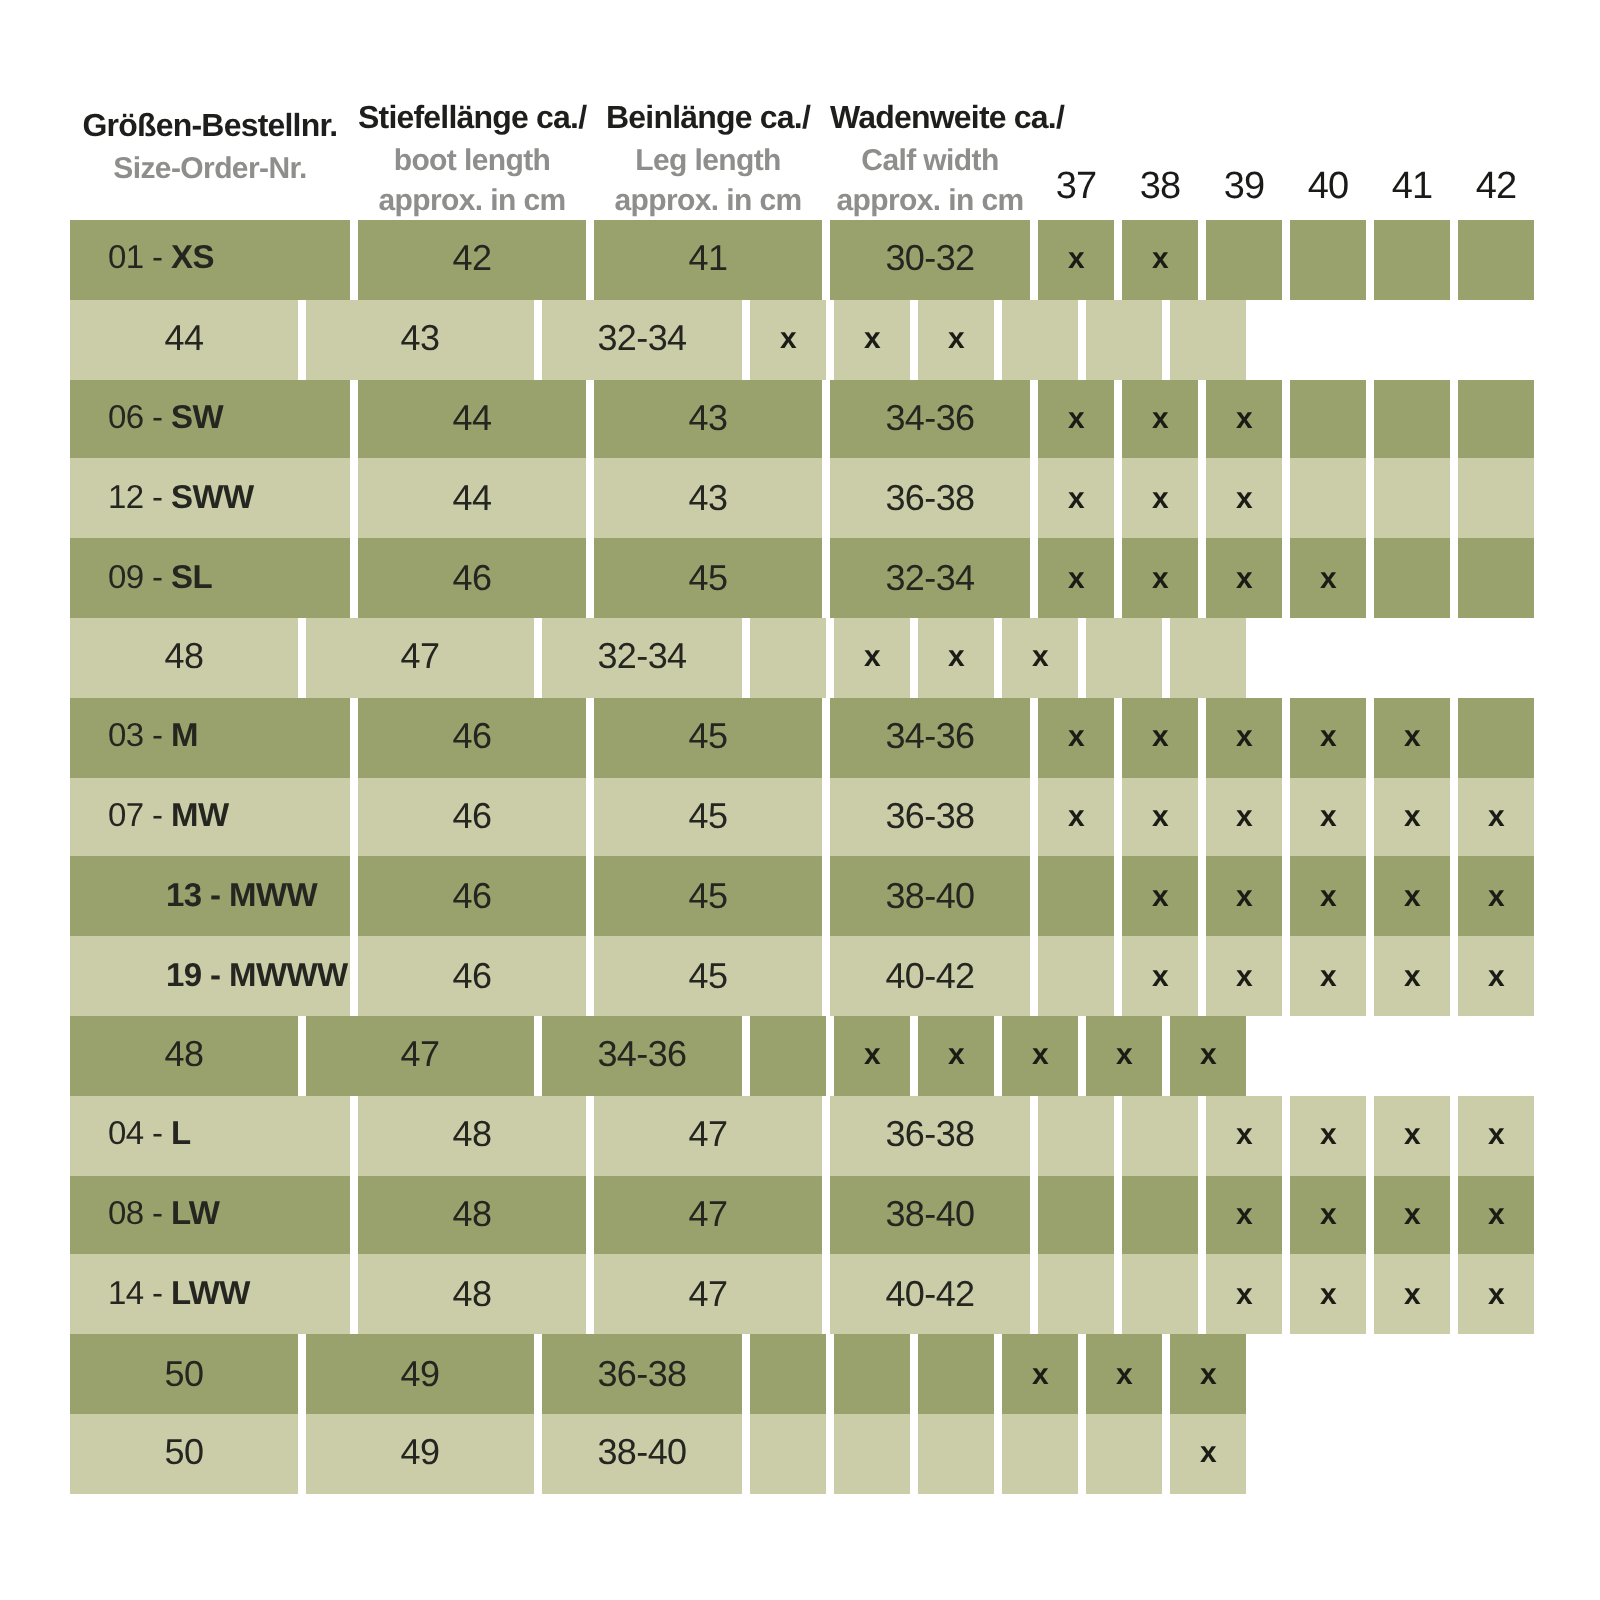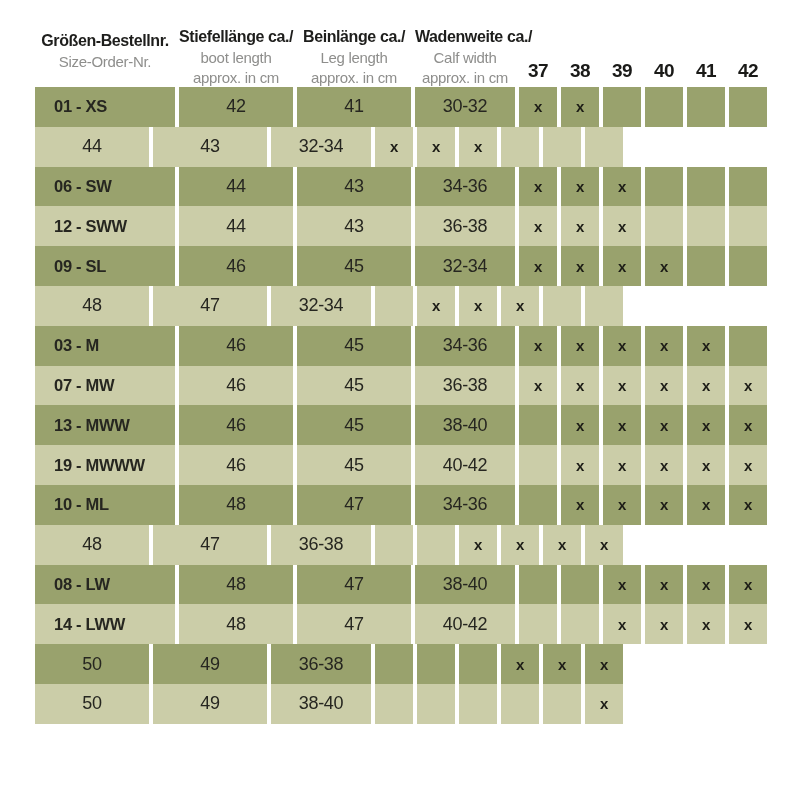--- a/index.html
+++ b/index.html
@@ -7,21 +7,21 @@
     padding: 0;
     background: #ffffff;
     width: 800px;
     height: 800px;
     font-family: "Liberation Sans", sans-serif;
     overflow: hidden;
   }
   .wrap {
     position: absolute;
     left: 35px;
-    top: 14px;
+    top: 37px;
     width: 732px;
   }
   
   .hdr {
     display: flex;
     column-gap: 4px;
     align-items: flex-end;
     height: 73px;
   }
   .col-order  { width: 140px; }
@@ -34,29 +34,29 @@
     font-size: 16px;
     font-weight: 600;
     color: #1e1e1c;
     letter-spacing: -0.4px;
     line-height: 1.3;
     white-space: nowrap;
   }
   .order-hdr .h-de { font-weight: 600; }
   .h-en {
     font-size: 15px;
-    font-weight: 400;
+    font-weight: 700;
     color: #8e8e8c;
     letter-spacing: -0.3px;
     line-height: 1.3;
     white-space: nowrap;
   }
   .size-hdr {
     font-size: 19px;
-    font-weight: 700;
+    font-weight: 400;
     color: #1a1a18;
     text-align: center;
     padding-bottom: 5px;
     letter-spacing: -0.5px;
   }
   
   .tbody {
     display: flex;
     flex-direction: column;
   }
@@ -74,23 +74,23 @@
     letter-spacing: -0.3px;
     box-sizing: border-box;
   }
   .trow.dark  .cell { background: #99a26d; }
   .trow.light .cell { background: #cbcda8; }
   .order-cell {
     justify-content: flex-start;
     padding-left: 19px;
     font-size: 16.5px;
   }
-  .order-num    { font-weight: 700; white-space: pre; }
+  .order-num    { font-weight: 400; white-space: pre; }
   .order-suffix { font-weight: 700; }
-  .trow.boldlabel .order-num { font-weight: 700; }
+  .trow.boldlabel .order-num { font-weight: 700; margin-left: 29px; }
   .mark-cell { font-size: 15px; font-weight: 700; color: #1c1c16; }
 </style>
 </head>
 <body>
 
 <div class="wrap">
 
   <div class="hdr">
     <div class="hdr-block order-hdr col-order">
       <div class="h-de">Größen-Bestellnr.</div>
@@ -257,35 +257,35 @@
     <div class="cell col-meas">45</div>
     <div class="cell col-calf">40-42</div>
   <div class="cell mark-cell col-size"></div>
         <div class="cell mark-cell col-size">x</div>
         <div class="cell mark-cell col-size">x</div>
         <div class="cell mark-cell col-size">x</div>
         <div class="cell mark-cell col-size">x</div>
         <div class="cell mark-cell col-size">x</div>
       </div>
       <div class="trow dark">
-    <div class="cell order-cell col-order">
-      <span class="order-num">10 - </span>
-          <span class="order-suffix">ML</span>
-    </div>
     <div class="cell col-meas">48</div>
     <div class="cell col-meas">47</div>
     <div class="cell col-calf">34-36</div>
   <div class="cell mark-cell col-size"></div>
         <div class="cell mark-cell col-size">x</div>
         <div class="cell mark-cell col-size">x</div>
         <div class="cell mark-cell col-size">x</div>
         <div class="cell mark-cell col-size">x</div>
         <div class="cell mark-cell col-size">x</div>
       </div>
       <div class="trow light">
+    <div class="cell order-cell col-order">
+      <span class="order-num">04 - </span>
+          <span class="order-suffix">L</span>
+    </div>
     <div class="cell col-meas">48</div>
     <div class="cell col-meas">47</div>
     <div class="cell col-calf">36-38</div>
   <div class="cell mark-cell col-size"></div>
         <div class="cell mark-cell col-size"></div>
         <div class="cell mark-cell col-size">x</div>
         <div class="cell mark-cell col-size">x</div>
         <div class="cell mark-cell col-size">x</div>
         <div class="cell mark-cell col-size">x</div>
       </div>

